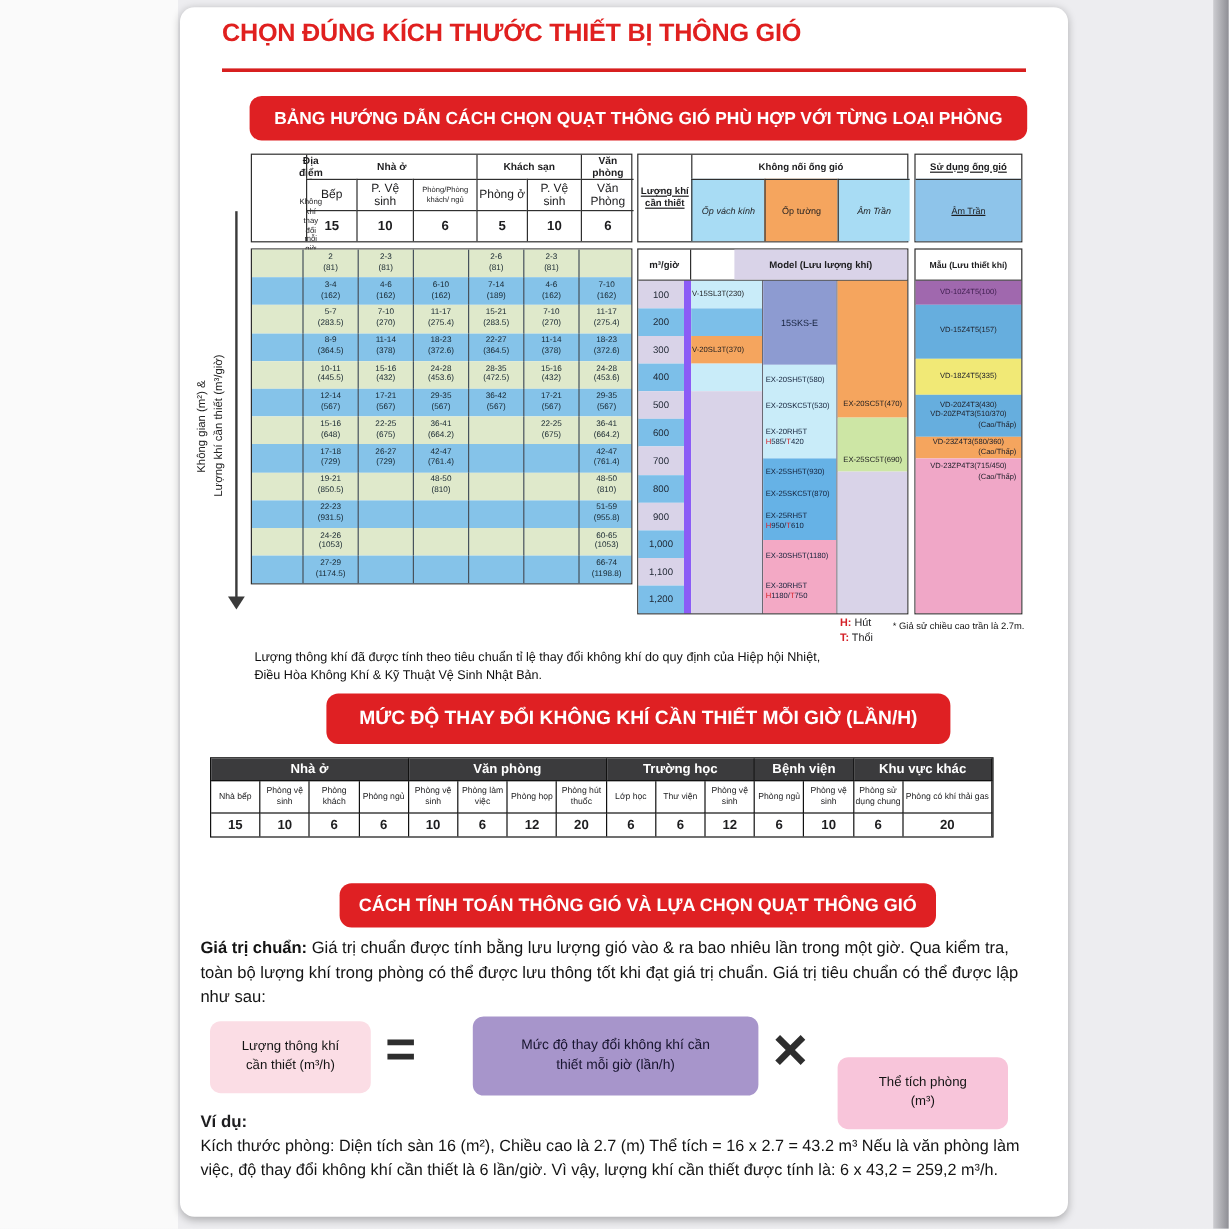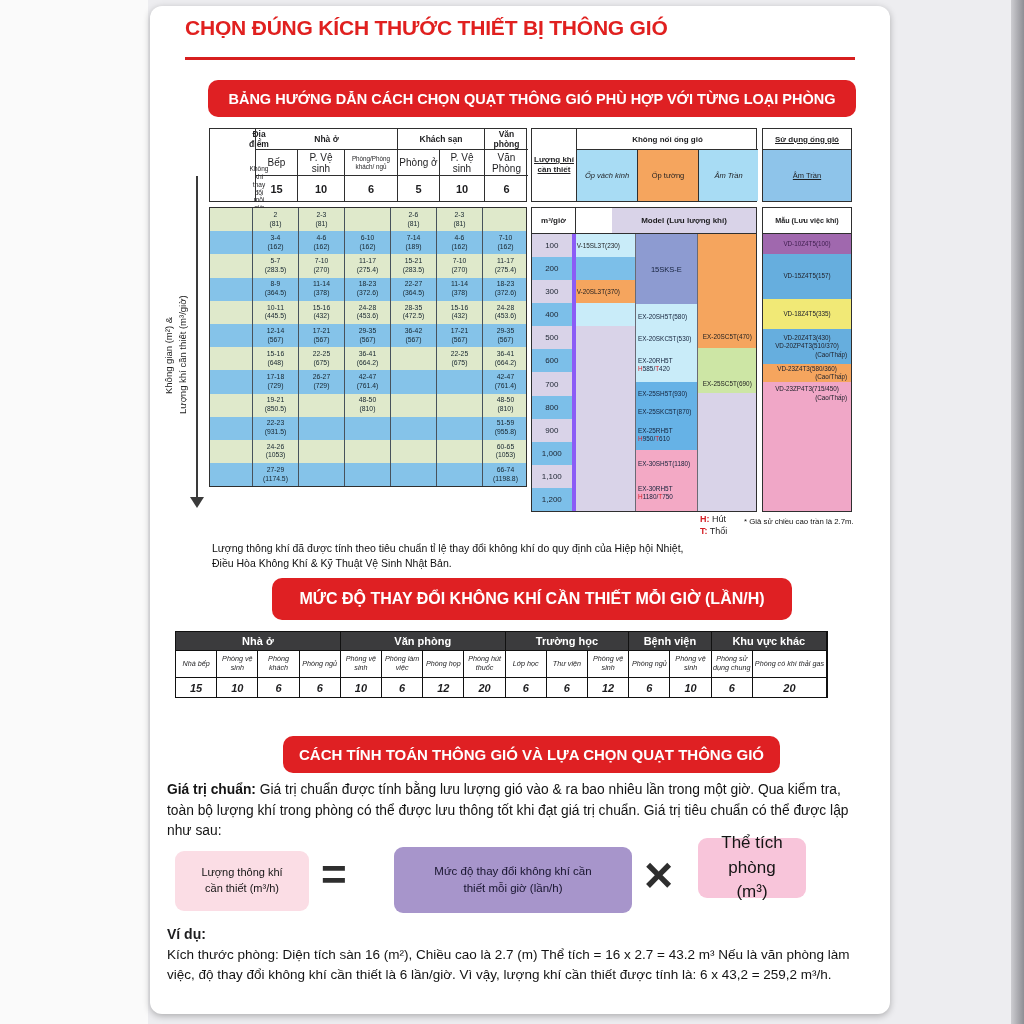--- a/index.html
+++ b/index.html
@@ -52,21 +52,21 @@
   .acell { border-left:1px solid #47525c; display:flex; align-items:center; justify-content:center; text-align:center; font-size:6.8px; line-height:1.3; white-space:pre-line; color:#15242e; }
   .acell.first { border-left:none; }
 
   
   .flow-table { position:absolute; left:531px; top:207px; width:226px; height:305px; border:1.5px solid #2f2f2f; background:#fff; }
   .flow-head { display:flex; height:26px; border-bottom:1px solid #2f2f2f;gap:36px; }
   .fh1 { width:44px; display:flex; align-items:center; justify-content:center; font-weight:700; font-size:8px; border-right:1px solid #2f2f2f; }
   .fh2 { flex:1; background:#d9d3e8; display:flex; align-items:center; justify-content:center; font-weight:700; font-size:8px; }
   .flow-body { display:flex; height:277px; }
   .fcol { display:flex; flex-direction:column; }
-  .fcol.flows { width:44px; border-right:4px solid #8b5cf6; }
+  .fcol.flows { width:44px; border-right:6px solid #8b5cf6; }
   .fcol.c1 { width:60px; } .fcol.c2 { width:62px; border-left:1px solid #6a6a74; } .fcol.c3 { width:60px; border-left:1px solid #6a6a74; }
   .fcell { flex:1; display:flex; align-items:center; justify-content:center; font-size:8px; color:#1c2430; }
   .flav { background:#d9d3e8; } .fblue { background:#7cbfe9; }
   .mblock { display:flex; flex-direction:column; justify-content:space-around; padding:2px 1px; color:#14213a; }
   .mline { font-size:6.4px; line-height:1.2; padding-left:1px; white-space:nowrap; }
   .c1a { height:23px; background:#c9ecf9; display:flex; align-items:center; }
   .c1b { height:23px; background:#7cbfe9; }
   .c1c { height:23px; background:#f5a55e; display:flex; align-items:center; }
   .c1d { height:23px; background:#c9ecf9; }
   .c1e { flex:1; background:#d9d3e8; }
@@ -98,31 +98,31 @@
   .note-left { position:absolute; left:212px; top:521px; width:478px; font-size:10.5px; line-height:1.45; color:#101010;margin-top:20px; }
   .legend { position:absolute; left:700px; top:513px; font-size:9px; line-height:1.35; }
   .lg-key { color:#d42027; font-weight:700; } .lg-val { color:#1d1d1f; }
   .note-right { position:absolute; left:744px; top:517px; width:120px; font-size:7.8px; color:#101010; }
 
   
   .t2 { position:absolute; left:175px; top:631px; width:653px; display:flex; border:1.5px solid #111; background:#fff; }
   .t2g { display:flex; flex-direction:column; }
   .t2gh { height:19px; background:#3b3b3d; color:#fff; font-weight:700; font-size:11px; display:flex; align-items:center; justify-content:center; border-right:1px solid #111; border-bottom:1px solid #111; }
   .t2r { display:flex; flex:1; }
-  .t2c { display:flex; flex-direction:column;font-style:italic; }
+  .t2c { display:flex; flex-direction:column; }
   .t2h { height:27px; border-right:1px solid #111; border-bottom:1px solid #111; font-size:7.2px; line-height:1.2; display:flex; align-items:center; justify-content:center; text-align:center; padding:1px; }
   .t2v { height:19px; border-right:1px solid #111; font-weight:700; font-size:11px; display:flex; align-items:center; justify-content:center; }
 
   
   .para { position:absolute; left:167px; top:780px; width:694px; font-size:13.8px; line-height:1.5; color:#141414; }
   .para b { font-weight:700; }
   .fbox { position:absolute; border-radius:9px; display:flex; align-items:center; justify-content:center; text-align:center; font-weight:400; white-space:pre-line; color:#141414; }
   .f1 { left:175px; top:851px; width:134px; height:60px; background:#fbdde5; font-size:11px; line-height:1.45; }
   .f2 { left:394px; top:847px; width:238px; height:66px; background:#a795cb; font-size:11.5px; line-height:1.45; color:#17142e; }
-  .f3 { left:698px; top:838px; width:108px; height:60px; background:#f8c5da; font-size:17px; line-height:1.45; }
+  .f3 { left:698px; top:881px; width:142px; height:60px; background:#f8c5da; font-size:11px; line-height:1.45; }
   .op { position:absolute; font-weight:900; color:#2e2e2e; }
   .op-eq { left:321px; top:850px; font-size:44px; }
   .op-x { left:644px; top:846px; font-size:50px; }
   .ex-title { position:absolute; left:167px; top:926px; font-size:14px; font-weight:700; }
   .ex-text { position:absolute; left:167px; top:945px; width:698px; font-size:13.5px; line-height:1.5; color:#141414; }
 </style>
 </head>
 <body>
 
 <div class="page">
@@ -401,21 +401,21 @@
           </div>
         <div class="sc2">
             <span class="mline">EX-25SC5T(690)</span>
           </div>
         <div class="sc3"></div>
       </div>
     </div>
   </div>
 
   <div class="vd-table">
-    <div class="vd-header">Mẫu (Lưu việc khí)</div>
+    <div class="vd-header">Mẫu (Lưu thiết khí)</div>
     <div class="vd-body" id="vd-body">
         <div class="vdb vdb0">
           <div class="vdl">VD-10Z4T5(100)</div>
         </div>
         <div class="vdb vdb1">
           <div class="vdl">VD-15Z4T5(157)</div>
         </div>
         <div class="vdb vdb2">
           <div class="vdl">VD-18Z4T5(335)</div>
         </div>

